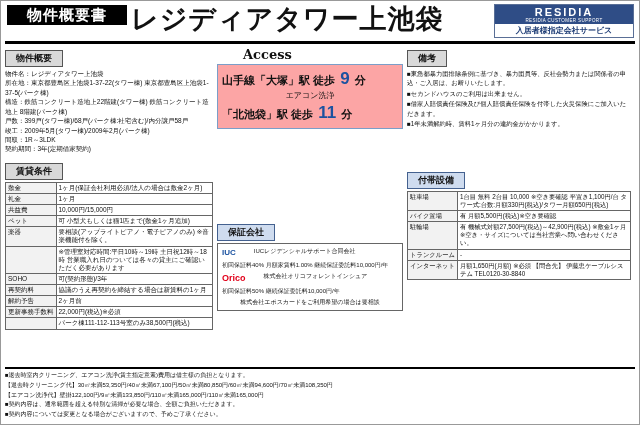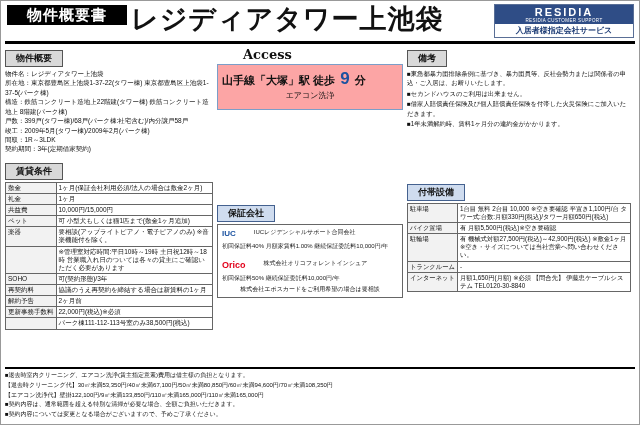--- a/index.html
+++ b/index.html
@@ -156,50 +156,56 @@
     <div class="colM">
       <div class="access-lbl">Access</div>
       <div class="accbox">
         <div class="accrow">
           <span>山手線「大塚」駅</span>
           <span>徒歩</span>
           <span class="big">9</span>
           <span>分</span>
         </div>
         <div class="accsub">エアコン洗浄</div>
+        <div class="accrow">
+          <span>「北池袋」駅</span>
+          <span>徒歩</span>
+          <span class="big">11</span>
+          <span>分</span>
+        </div>
       </div>
 
       <div style="margin-top:92px;">
         <span class="chip-b">保証会社</span>
       </div>
       <div class="gbox">
         <div class="gline">
           <span class="brandA">IUC</span>
           <span class="gsub">IUCレジデンシャルサポート合同会社</span>
         </div>
         <div class="gsub">初回保証料40% 月額家賃料1.00% 継続保証委託料10,000円/年</div>
-        <div class="gline" style="margin-top:9px;">
+        <div class="gline" style="margin-top:3px;">
           <span class="brandO">Orico</span>
           <span class="gsub">株式会社オリコフォレントインシュア</span>
         </div>
         <div class="gsub">初回保証料50% 継続保証委託料10,000円/年</div>
         <div class="gnote">株式会社エポスカードをご利用希望の場合は要相談</div>
       </div>
     </div>
 
     <div class="colR">
       <span class="chip">備考</span>
       <div class="remarks">
         <div>■東急都暴力団排除条例に基づき、暴力団員等、反社会勢力または関係者の申込・ご入居は、お断りいたします。</div>
         <div>■セカンドハウスのご利用は出来ません。</div>
         <div>■借家人賠償責任保険及び個人賠償責任保険を付帯した火災保険にご加入いただきます。</div>
         <div>■1年未満解約時、賃料1ヶ月分の違約金がかかります。</div>
       </div>
 
-      <div style="margin-top:52px;">
+      <div style="margin-top:40px;">
         <span class="chip-b">付帯設備</span>
       </div>
       <table class="fac">
         <tbody>
             <tr>
               <td class="k">駐車場</td>
               <td>1台目 無料
 2台目 10,000 ※空き要確認 平置き1,100円/台
 タワー式:台数:月額330円(税込)/タワー月額650円(税込)</td>
             </tr>

